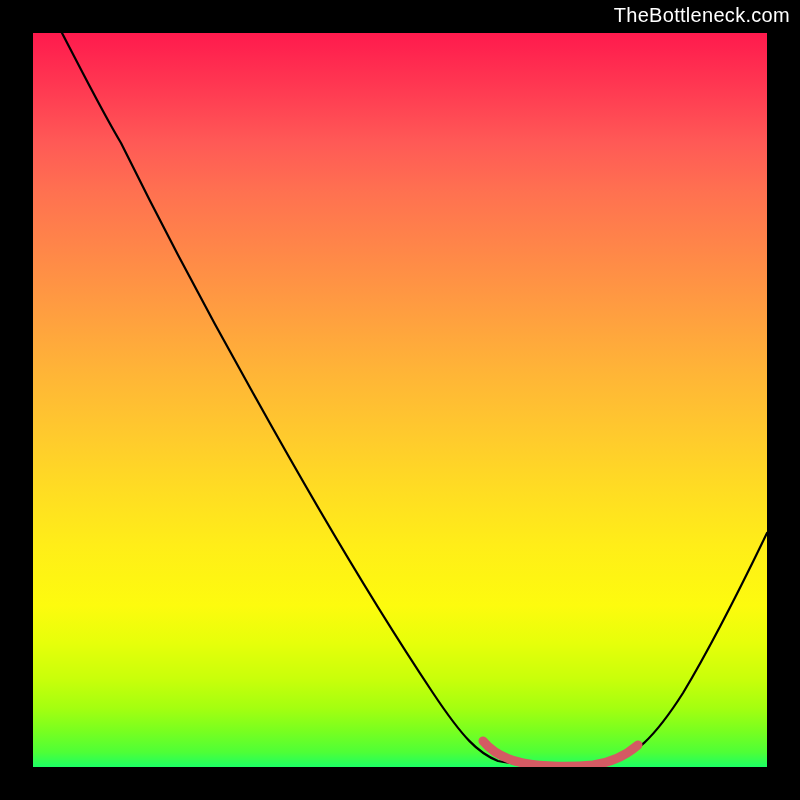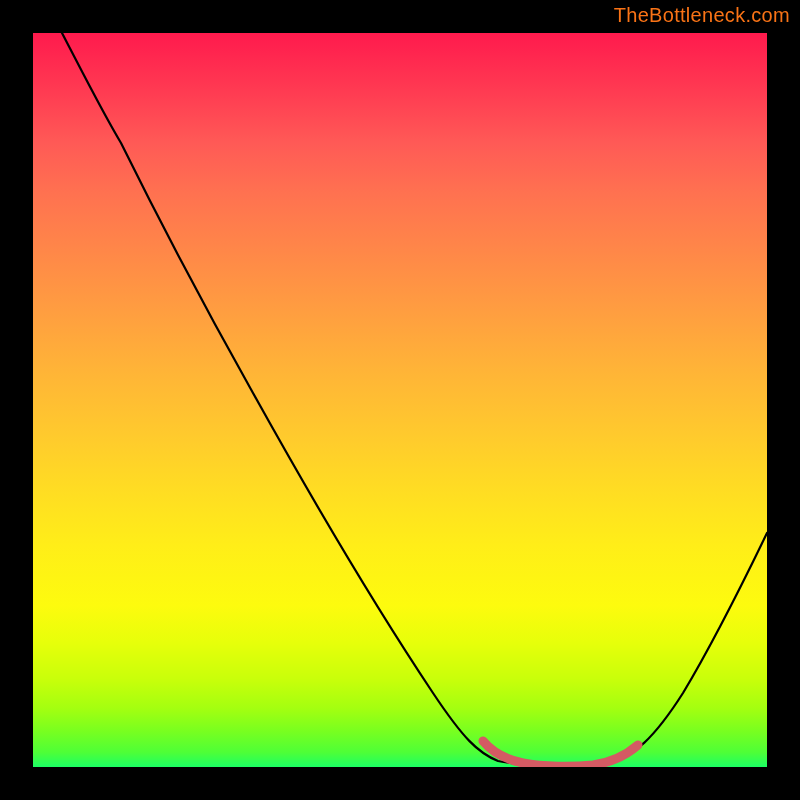--- a/index.html
+++ b/index.html
@@ -8,21 +8,21 @@
     height: 800px;
     background: #000;
     position: relative;
     font-family: Arial, Helvetica, sans-serif;
     overflow: hidden;
   }
   .watermark {
     position: absolute;
     top: 4px;
     right: 10px;
-    color: #f97316;
+    color: #ffffff;
     font-size: 20px;
     font-weight: 500;
     letter-spacing: 0.3px;
     z-index: 5;
   }
   .plot-area {
     position: absolute;
     left: 33px;
     top: 33px;
     width: 734px;

